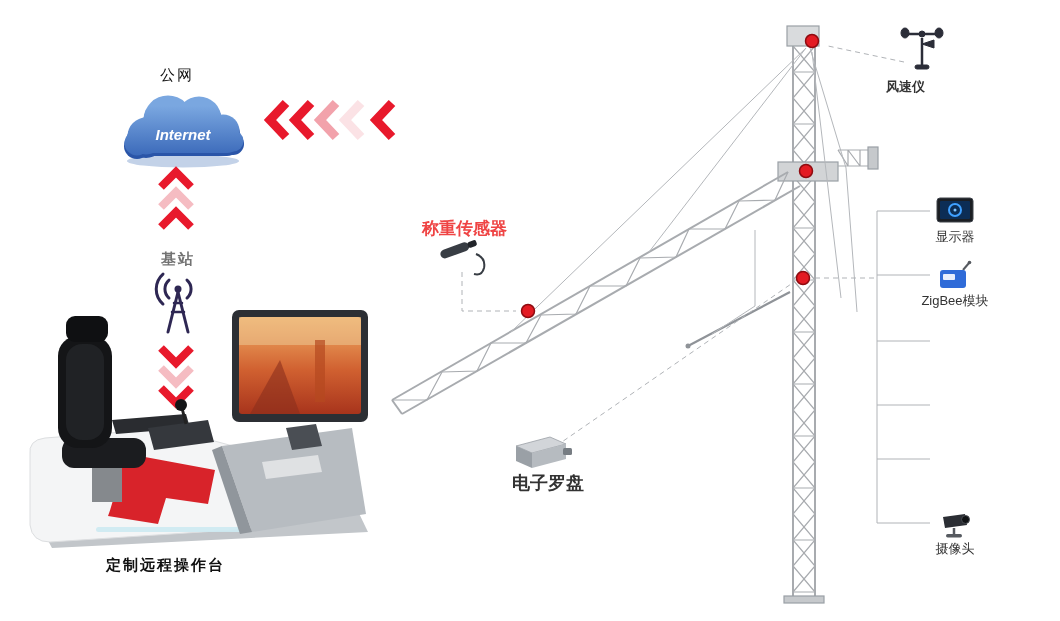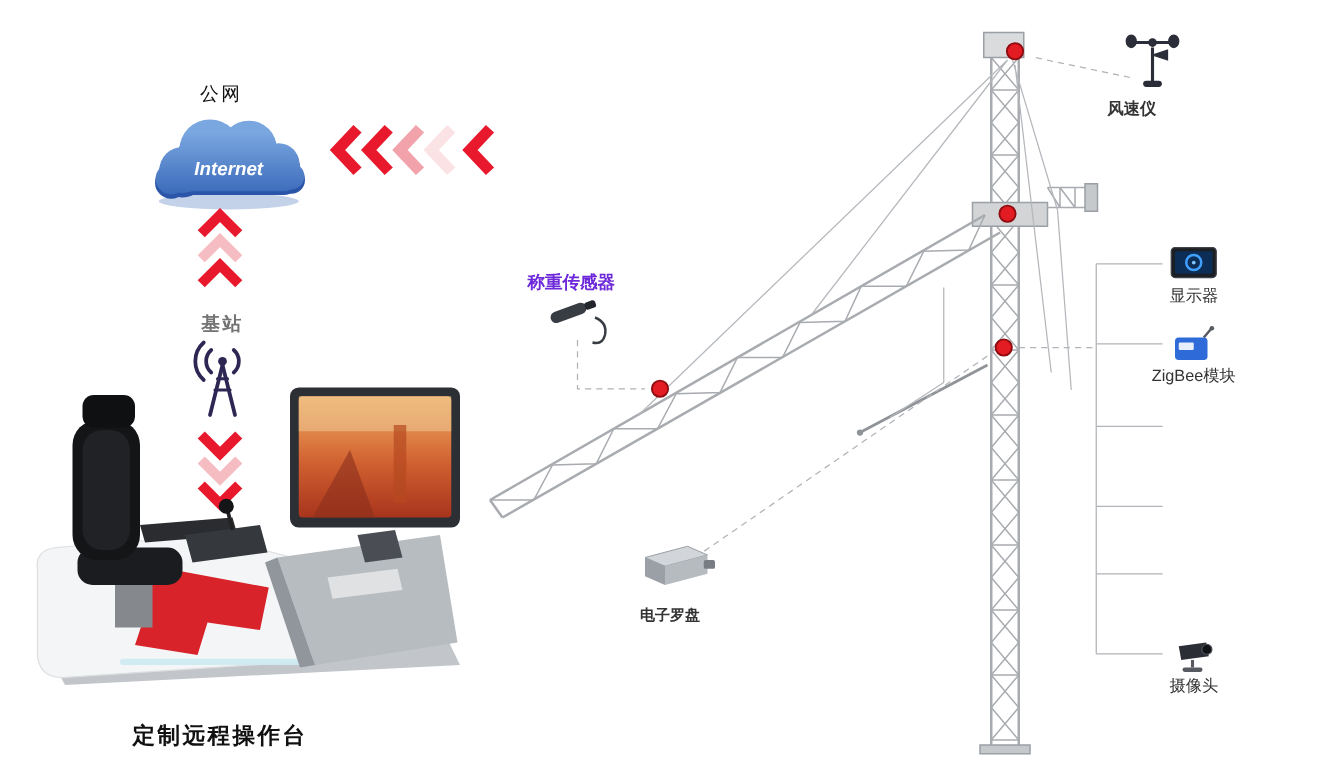--- a/index.html
+++ b/index.html
@@ -5,23 +5,23 @@
   html,body{margin:0;padding:0;}
   body{
     width:1060px;height:621px;position:relative;background:#ffffff;
     font-family:"Liberation Sans","DejaVu Sans",sans-serif;overflow:hidden;
   }
   .stage{position:absolute;inset:0;}
   svg.bg{position:absolute;left:0;top:0;z-index:1;}
   .lbl{position:absolute;z-index:3;white-space:nowrap;}
   .t-public{left:160px;top:66px;font-size:15px;font-weight:normal;color:#111;letter-spacing:2px;}
   .t-base{left:161px;top:250px;font-size:15px;font-weight:bold;color:#737373;letter-spacing:2px;}
-  .t-console{left:106px;top:556px;font-size:18px;font-weight:bold;color:#111;letter-spacing:2px;margin-top:20px;}
-  .t-weight{left:422px;top:217px;font-size:14px;font-weight:600;color:#6d28d9;}
-  .t-compass{left:512px;top:471px;font-size:12px;font-weight:600;color:#333;margin-top:13px;}
+  .t-console{left:106px;top:556px;font-size:15px;font-weight:bold;color:#111;letter-spacing:2px;}
+  .t-weight{left:422px;top:217px;font-size:17px;font-weight:600;color:#ef4444;}
+  .t-compass{left:512px;top:471px;font-size:18px;font-weight:600;color:#333;}
   .t-anemo{left:886px;top:78px;font-size:13px;font-weight:700;color:#333;}
   .device{position:absolute;left:895px;width:120px;text-align:center;z-index:3;}
   .device svg{display:inline-block;vertical-align:top;}
   .dlabel{font-size:13px;color:#333;margin-top:2px;font-weight:500;}
   .cloud-text{font-size:15px;font-weight:bold;font-style:italic;fill:#ffffff;}
 </style>
 </head>
 <body>
 
 <div class="stage">

